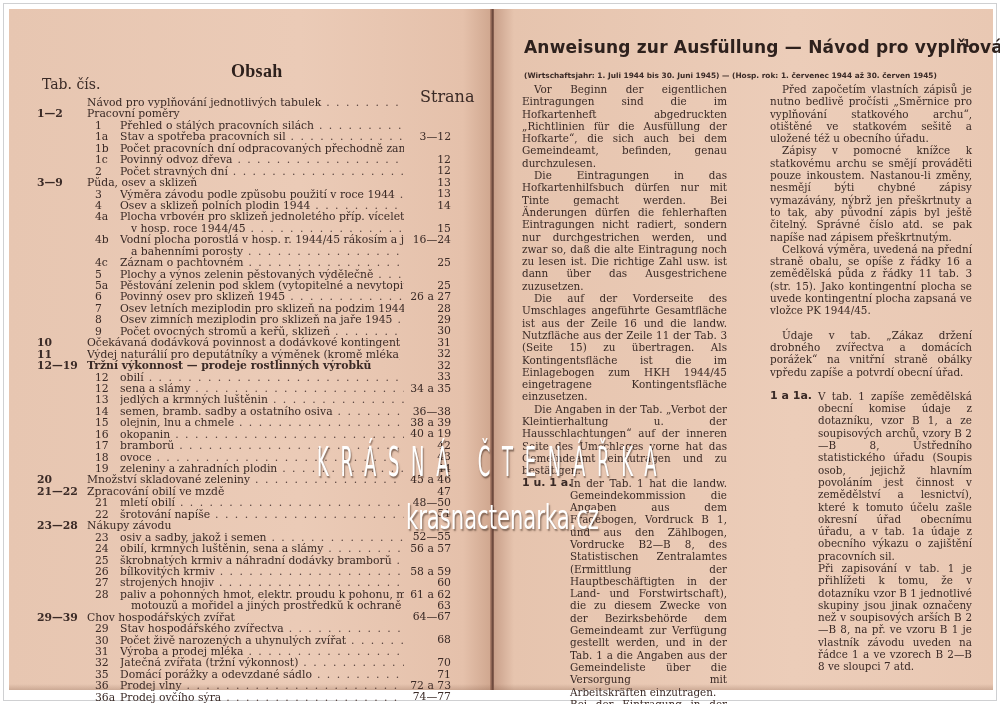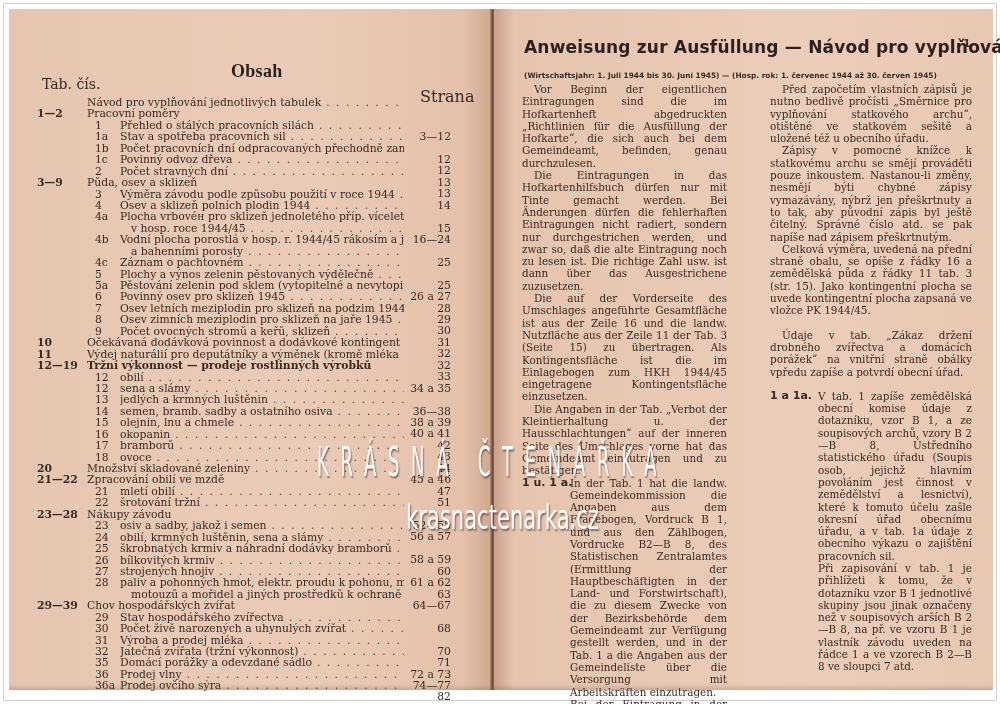--- a/index.html
+++ b/index.html
@@ -211,21 +211,21 @@
         <div class="toc-row lvl1">
           <span class="tno"></span>
           <span class="sub">12</span>
           <span class="txt">sena a slámy</span>
           <span class="pg">38 a 39</span>
         </div>
         <div class="toc-row lvl1">
           <span class="tno"></span>
           <span class="sub">13</span>
           <span class="txt">jedlých a krmných luštěnin</span>
-          <span class="pg">40 a 41</span>
+          <span class="pg">40 a 19</span>
         </div>
         <div class="toc-row lvl1">
           <span class="tno"></span>
           <span class="sub">14</span>
           <span class="txt">semen, bramb. sadby a ostatního osiva</span>
           <span class="pg">42</span>
         </div>
         <div class="toc-row lvl1">
           <span class="tno"></span>
           <span class="sub">15</span>
@@ -243,20 +243,26 @@
           <span class="sub">17</span>
           <span class="txt">bramborů</span>
           <span class="pg">45 a 46</span>
         </div>
         <div class="toc-row lvl1">
           <span class="tno"></span>
           <span class="sub">18</span>
           <span class="txt">ovoce</span>
           <span class="pg">47</span>
         </div>
+        <div class="toc-row lvl1">
+          <span class="tno"></span>
+          <span class="sub">19</span>
+          <span class="txt">zeleniny a zahradních plodin</span>
+          <span class="pg">48—50</span>
+        </div>
         <div class="toc-row lvl0">
           <span class="tno">20</span>
           <span class="sub"></span>
           <span class="txt">Množství skladované zeleniny</span>
           <span class="pg">51</span>
         </div>
         <div class="toc-row lvl0 nodots">
           <span class="tno">21—22</span>
           <span class="sub"></span>
           <span class="txt">Zpracování obilí ve mzdě</span>
@@ -264,21 +270,21 @@
         </div>
         <div class="toc-row lvl1">
           <span class="tno"></span>
           <span class="sub">21</span>
           <span class="txt">mletí obilí</span>
           <span class="pg">52—55</span>
         </div>
         <div class="toc-row lvl1">
           <span class="tno"></span>
           <span class="sub">22</span>
-          <span class="txt">šrotování tržní</span>
+          <span class="txt">šrotování napíše</span>
           <span class="pg">56 a 57</span>
         </div>
         <div class="toc-row lvl0 nodots">
           <span class="tno">23—28</span>
           <span class="sub"></span>
           <span class="txt">Nákupy závodu</span>
           <span class="pg"></span>
         </div>
         <div class="toc-row lvl1">
           <span class="tno"></span>

